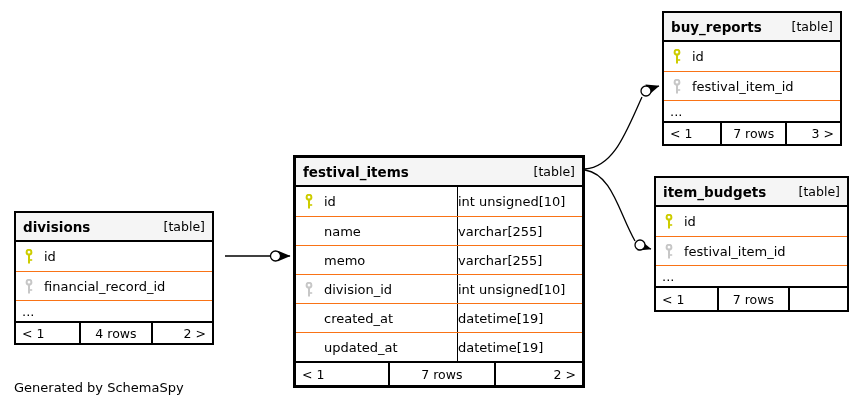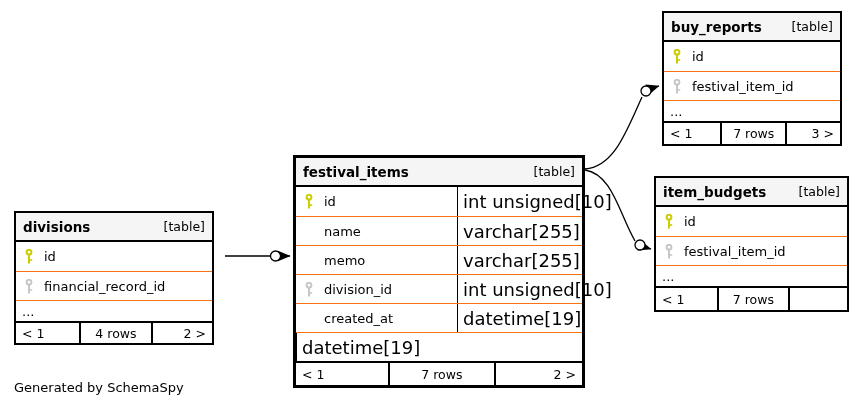--- a/index.html
+++ b/index.html
@@ -32,21 +32,21 @@
     padding-left:9px; font-size:13px; background:#fff;
   }
   .key-slot { width:19px; display:flex; align-items:center; flex:none; }
   .c-name { white-space:nowrap; }
 
   
   .t-row.typed { padding-left:0; display:grid; grid-template-columns:161px 1fr; align-items:stretch; }
   .cell-name { display:flex; align-items:center; padding-left:9px; }
   .c-type {
     border-left:1px solid #000; display:flex; align-items:center;
-    padding-left:5px; font-size:18px; white-space:nowrap;
+    font-size:13px; white-space:nowrap;
   }
 
   .t-row.ellipsis-row { height:21px; padding-left:6px; font-size:13px; }
 
   .t-footer {
     border-top:2px solid #000; display:grid;
     grid-template-columns:32% 38% 30%; font-size:12.5px;
   }
   .t-footer > span { display:flex; align-items:center; white-space:nowrap; }
   .f-prev { padding-left:6px; justify-content:flex-start; }
@@ -184,20 +184,24 @@
       <span class="c-type">int unsigned[10]</span>
     </div>
     <div class="t-row typed">
       <span class="cell-name">
         <span class="key-slot"></span>
         <span class="c-name">created_at</span>
       </span>
       <span class="c-type">datetime[19]</span>
     </div>
     <div class="t-row typed">
+      <span class="cell-name">
+        <span class="key-slot"></span>
+        <span class="c-name">updated_at</span>
+      </span>
       <span class="c-type">datetime[19]</span>
     </div>
   </div>
   <div class="t-footer">
     <span class="f-prev">&lt; 1</span>
     <span class="f-rows">7 rows</span>
     <span class="f-next">2 &gt;</span>
   </div>
 </div>
 

